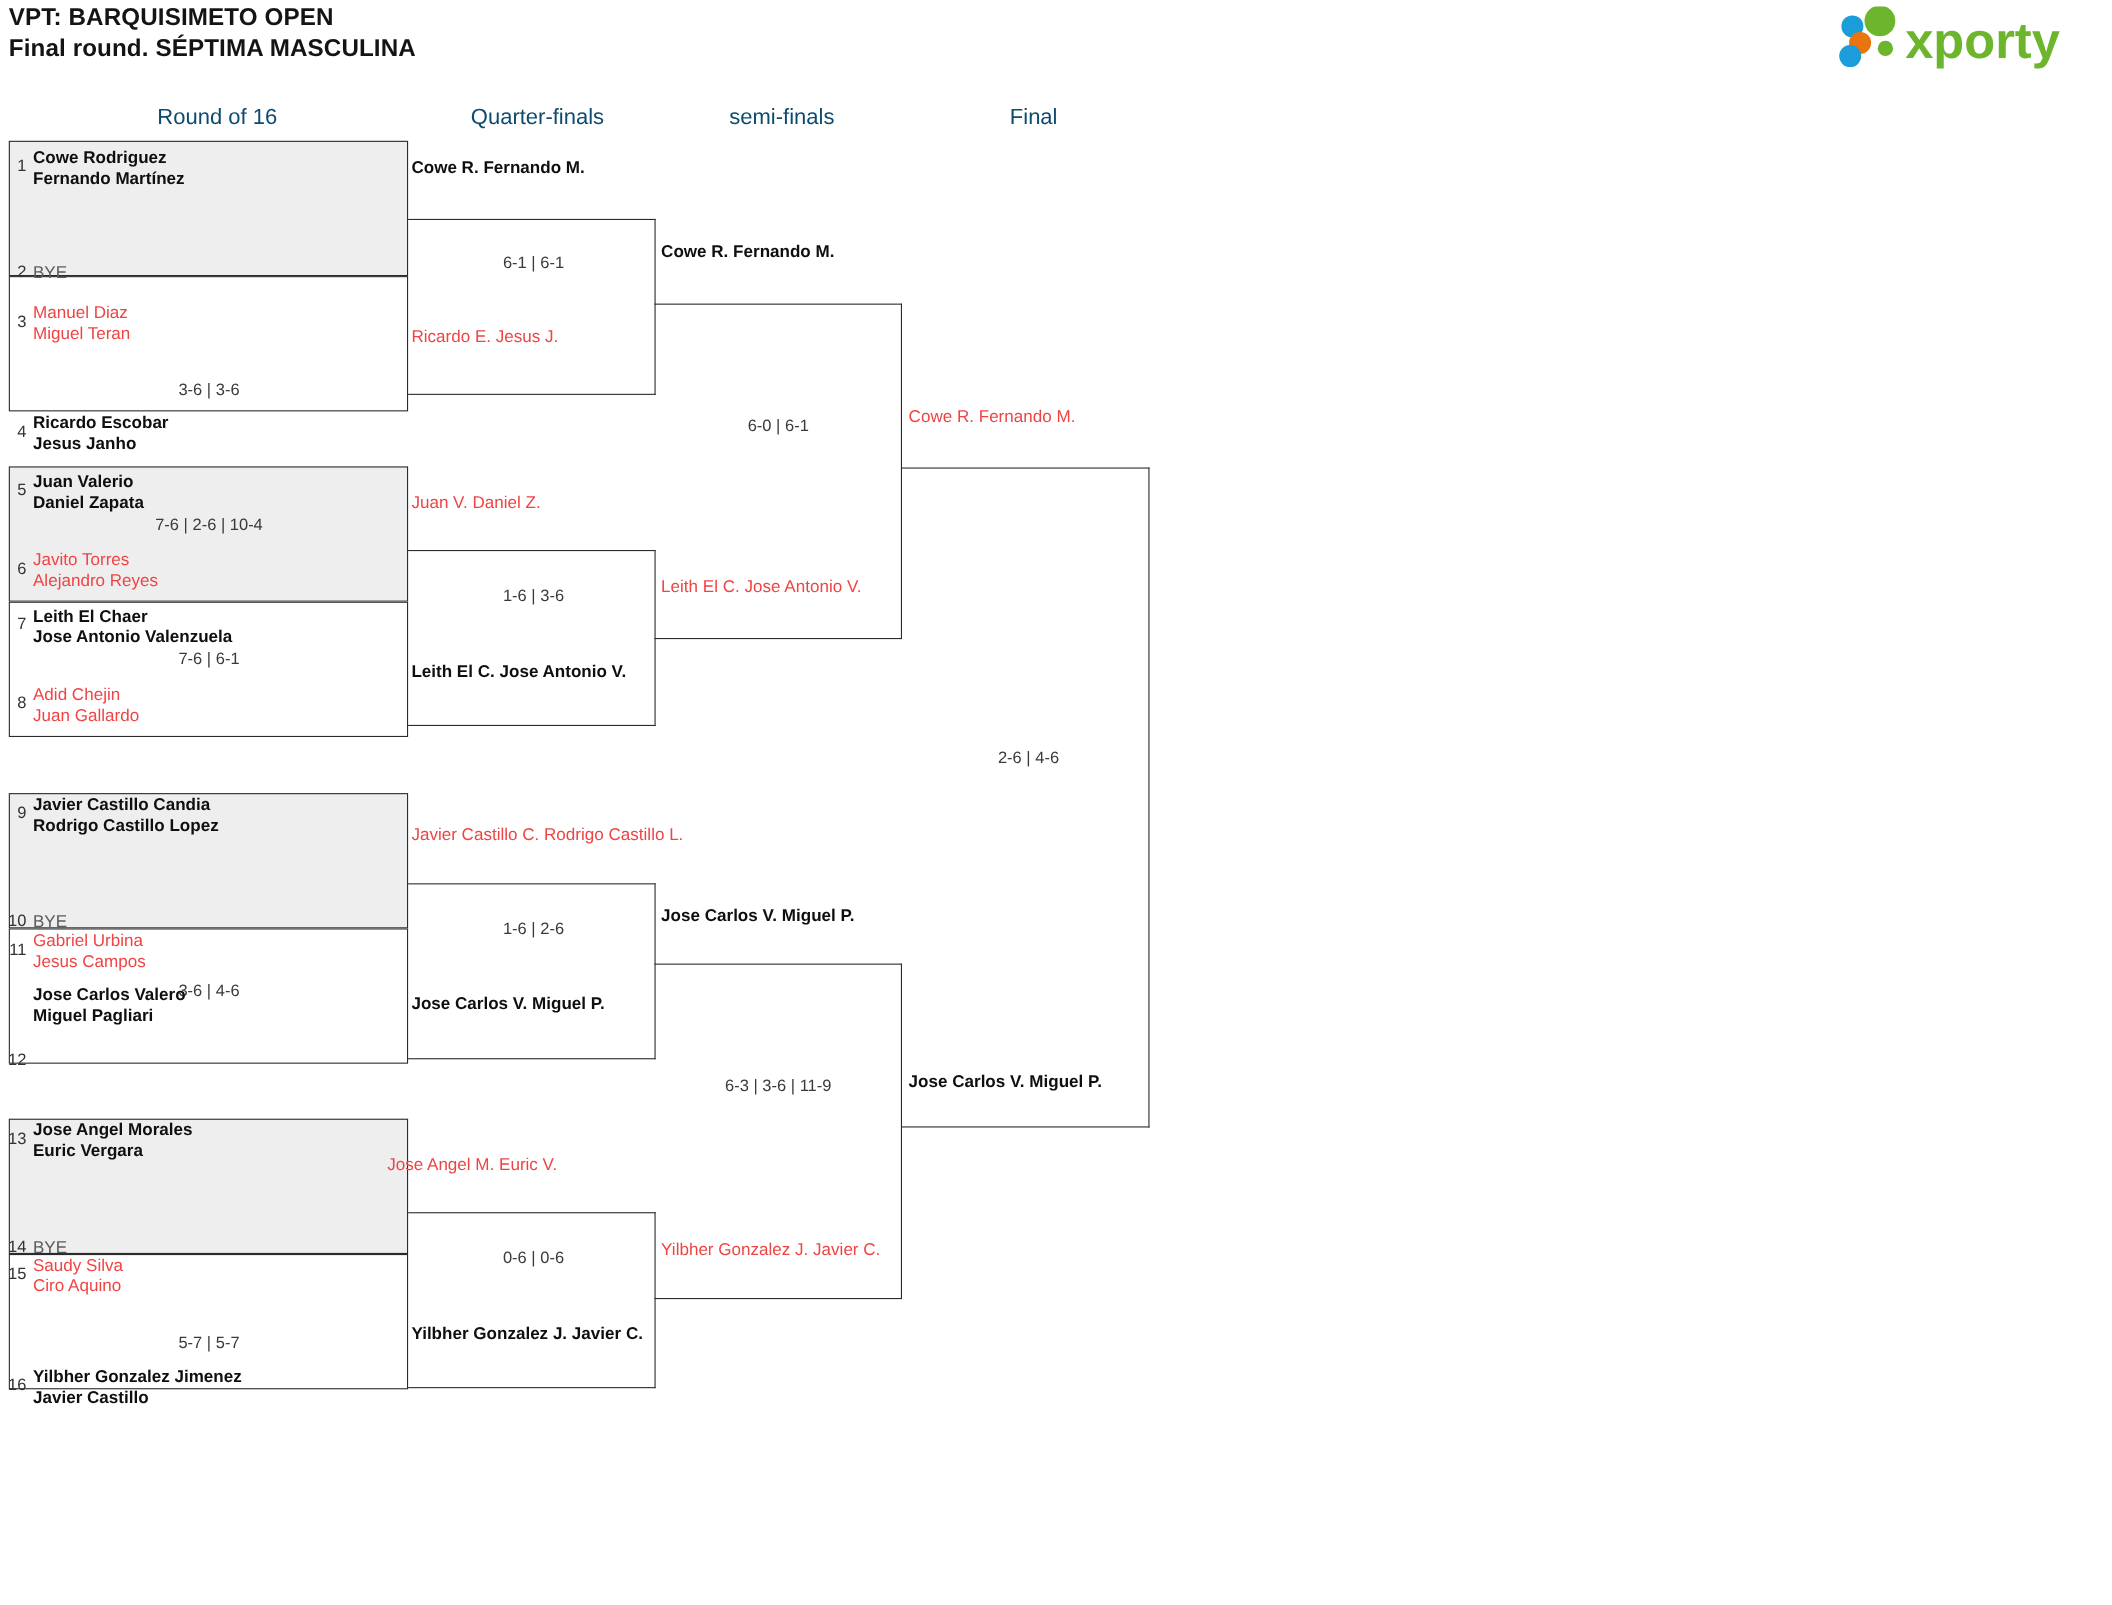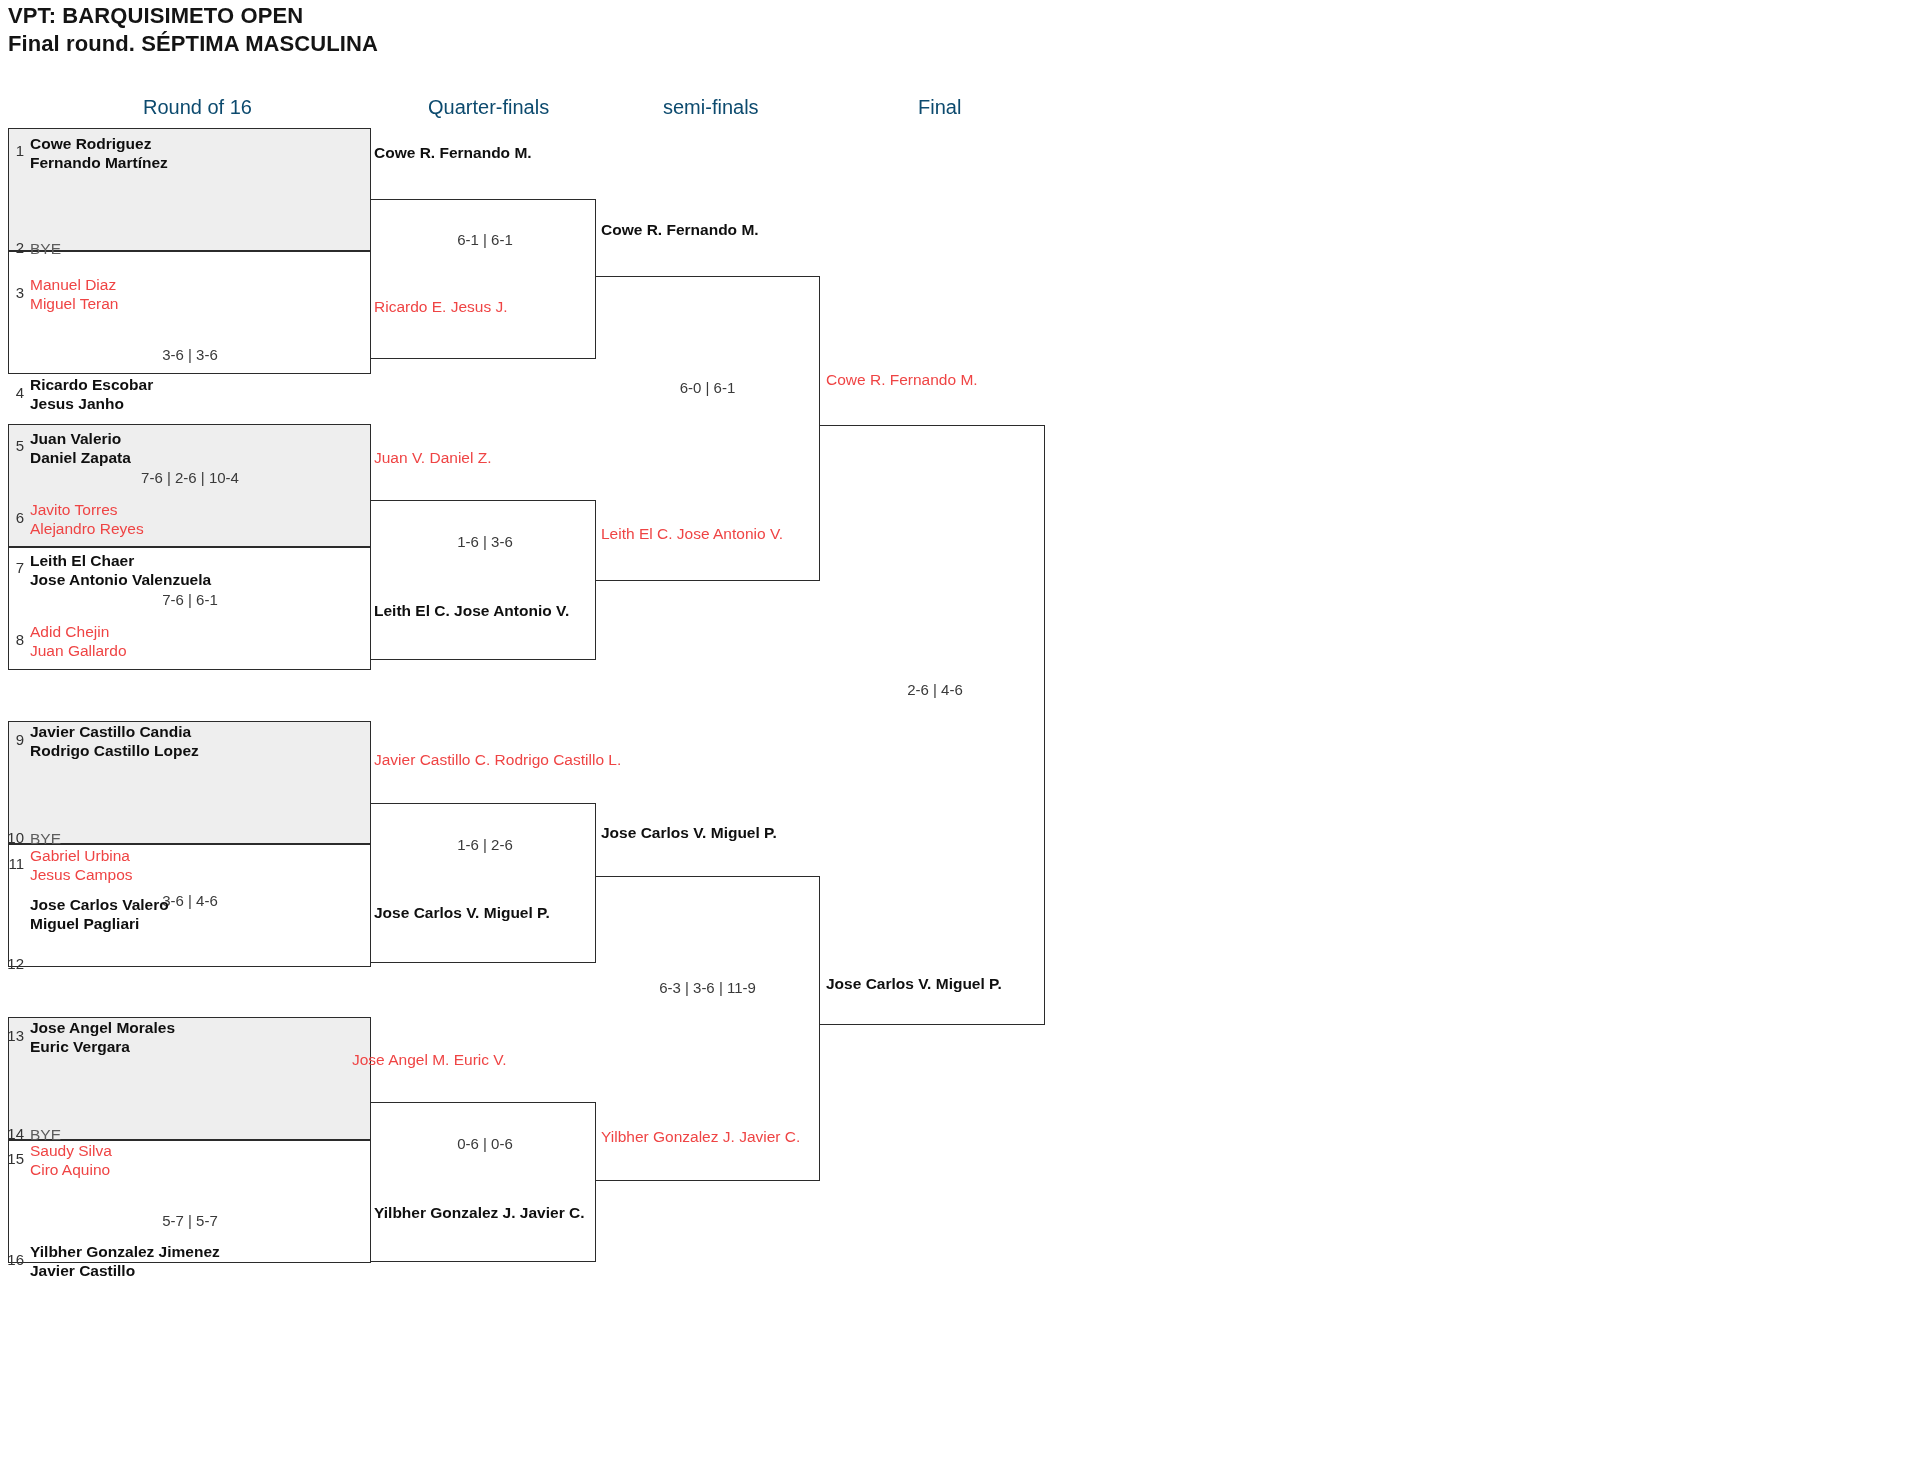--- a/index.html
+++ b/index.html
@@ -51,20 +51,30 @@
 </head>
 <body>
 
 <div class="page">
 
   <div class="title-block">
     <div class="title-line">VPT: BARQUISIMETO OPEN</div>
     <div class="title-line">Final round. SÉPTIMA MASCULINA</div>
   </div>
 
+  <div class="logo">
+    <svg width="240" height="58" viewBox="0 0 240 58" xmlns="http://www.w3.org/2000/svg">
+      <circle cx="26" cy="18" r="10" fill="#1b9dd9"></circle>
+      <circle cx="51" cy="13" r="14" fill="#6cb52d"></circle>
+      <circle cx="33" cy="33" r="10" fill="#e8750d"></circle>
+      <circle cx="56" cy="38" r="7" fill="#6cb52d"></circle>
+      <circle cx="24" cy="45" r="10" fill="#1b9dd9"></circle>
+      <text x="74" y="47" font-family="Liberation Sans, sans-serif" font-size="46" font-weight="bold" fill="#6cb52d">xporty</text>
+    </svg>
+  </div>
 
   <div class="round-hdr rh-r16">Round of 16</div>
   <div class="round-hdr rh-qf">Quarter-finals</div>
   <div class="round-hdr rh-sf">semi-finals</div>
   <div class="round-hdr rh-f">Final</div>
 
   <div class="box gray" style="left:8px;top:128px;width:363px;height:123px;"></div>
   <div class="box white" style="left:8px;top:251px;width:363px;height:123px;"></div>
   <div class="box gray" style="left:8px;top:424px;width:363px;height:123px;"></div>
   <div class="box white" style="left:8px;top:547px;width:363px;height:123px;"></div>

